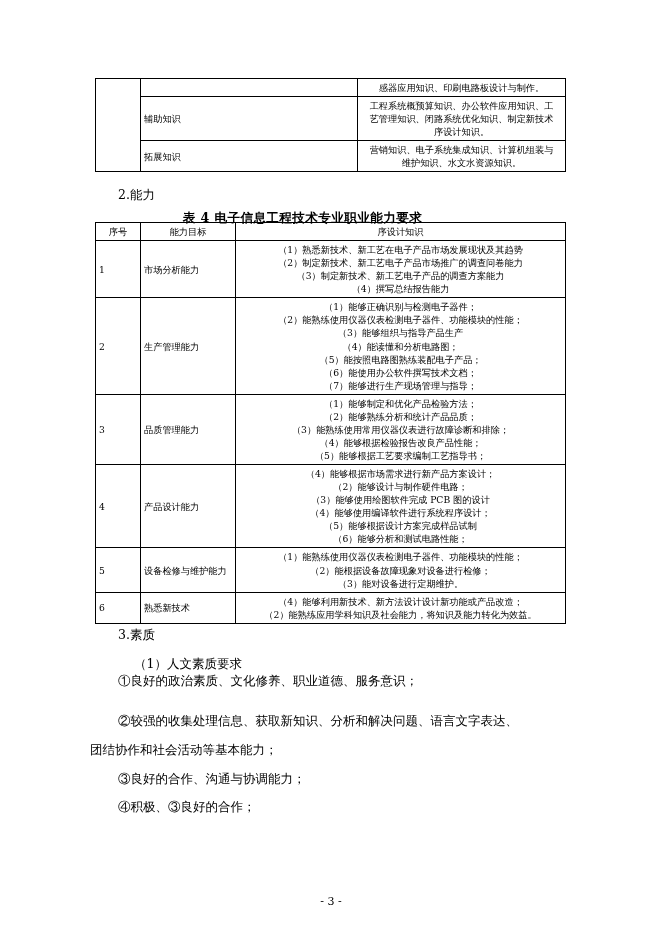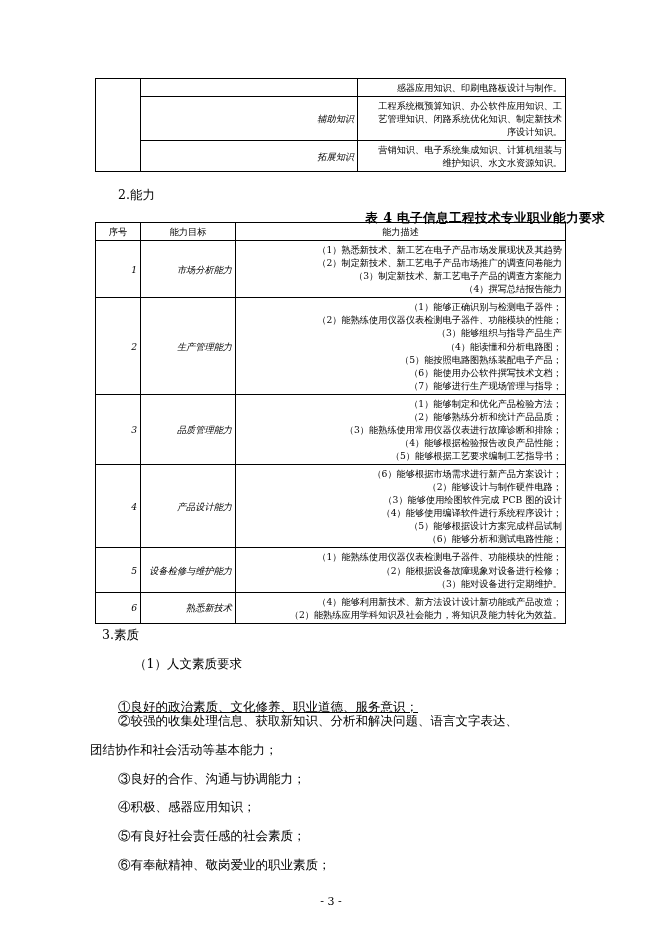--- a/index.html
+++ b/index.html
@@ -30,22 +30,22 @@
   }
   table.doc-table td,
   table.doc-table th {
     border: 1px solid #000000;
     vertical-align: middle;
     padding: 2px 3px;
     font-weight: normal;
     font-size: 9.2px;
     line-height: 1.42;
   }
-  .c-center { text-align: right; font-style: italic; }
-  .c-left   { text-align: right; }
+  .c-center { text-align: left; }
+  .c-left   { text-align: center; }
   .hdr {
     text-align: center;
     font-weight: bold;
     font-size: 9.6px;
     padding: 3px 3px;
   }
   .desc-cell { padding-left: 5px; }
   .desc-cell .ln { white-space: nowrap; display: block; }
 
   
@@ -62,44 +62,44 @@
     width: 470px;
   }
 
   
   .h-sub {
     position: absolute;
     font-size: 12.5px;
     line-height: 1.5;
   }
   #heading-ability { left: 118px; top: 186px; }
-  #heading-quality { left: 102px; top: 626px; }
+  #heading-quality { left: 118px; top: 626px; }
 
   .table-caption {
     position: absolute;
     width: 605px;
     left: 0;
-    text-align: right;
+    text-align: center;
     font-size: 12.6px;
     font-weight: bold;
     letter-spacing: 0.4px;
   }
   #caption-table4 { top: 210px; }
 
   .body-line {
     position: absolute;
     font-size: 12.5px;
     line-height: 1.5;
     white-space: nowrap;
   }
   .indent1 { left: 118px; }
   .indent0 { left: 90px; }
 
   #pt-1 { top: 655px; margin-left: 16px; }
-  #pt-2 { top: 698px; text-decoration: underline; }
+  #pt-2 { top: 672px; }
   #pt-3 { top: 712px; }
   #pt-3b { top: 741px; }
   #pt-4 { top: 770px; }
   #pt-5 { top: 798px; }
   #pt-6 { top: 827px; }
   #pt-7 { top: 856px; }
 
   .page-number {
     position: absolute;
     width: 662px;
@@ -154,21 +154,21 @@
   <table class="doc-table" id="table-ability">
     <colgroup>
       <col style="width:45px">
       <col style="width:95px">
       <col style="width:330px">
     </colgroup>
     <thead>
       <tr>
         <th class="hdr">序号</th>
         <th class="hdr">能力目标</th>
-        <th class="hdr">能力描述</th>
+        <th class="hdr">序设计知识</th>
       </tr>
     </thead>
     <tbody>
       <tr>
         <td class="c-center">1</td>
         <td class="c-center">市场分析能力</td>
         <td class="desc-cell c-left">
           <span class="ln">（1）熟悉新技术、新工艺在电子产品市场发展现状及其趋势</span>
           <span class="ln">（2）制定新技术、新工艺电子产品市场推广的调查问卷能力</span>
           <span class="ln">（3）制定新技术、新工艺电子产品的调查方案能力</span>
@@ -196,21 +196,21 @@
           <span class="ln">（2）能够熟练分析和统计产品品质；</span>
           <span class="ln">（3）能熟练使用常用仪器仪表进行故障诊断和排除；</span>
           <span class="ln">（4）能够根据检验报告改良产品性能；</span>
           <span class="ln">（5）能够根据工艺要求编制工艺指导书；</span>
         </td>
       </tr>
       <tr>
         <td class="c-center">4</td>
         <td class="c-center">产品设计能力</td>
         <td class="desc-cell c-left">
-          <span class="ln">（6）能够根据市场需求进行新产品方案设计；</span>
+          <span class="ln">（4）能够根据市场需求进行新产品方案设计；</span>
           <span class="ln">（2）能够设计与制作硬件电路；</span>
           <span class="ln">（3）能够使用绘图软件完成 PCB 图的设计</span>
           <span class="ln">（4）能够使用编译软件进行系统程序设计；</span>
           <span class="ln">（5）能够根据设计方案完成样品试制</span>
           <span class="ln">（6）能够分析和测试电路性能；</span>
         </td>
       </tr>
       <tr>
         <td class="c-center">5</td>
         <td class="c-center">设备检修与维护能力</td>
@@ -231,19 +231,17 @@
     </tbody>
   </table>
 
   <div class="h-sub" id="heading-quality">3.素质</div>
 
   <div class="body-line indent1" id="pt-1">（1）人文素质要求</div>
   <div class="body-line indent1" id="pt-2">①良好的政治素质、文化修养、职业道德、服务意识；</div>
   <div class="body-line indent1" id="pt-3">②较强的收集处理信息、获取新知识、分析和解决问题、语言文字表达、</div>
   <div class="body-line indent0" id="pt-3b">团结协作和社会活动等基本能力；</div>
   <div class="body-line indent1" id="pt-4">③良好的合作、沟通与协调能力；</div>
-  <div class="body-line indent1" id="pt-5">④积极、感器应用知识；</div>
-  <div class="body-line indent1" id="pt-6">⑤有良好社会责任感的社会素质；</div>
-  <div class="body-line indent1" id="pt-7">⑥有奉献精神、敬岗爱业的职业素质；</div>
+  <div class="body-line indent1" id="pt-5">④积极、③良好的合作；</div>
 
   <div class="page-number">- 3 -</div>
 
 </div>
 
 </body></html>

